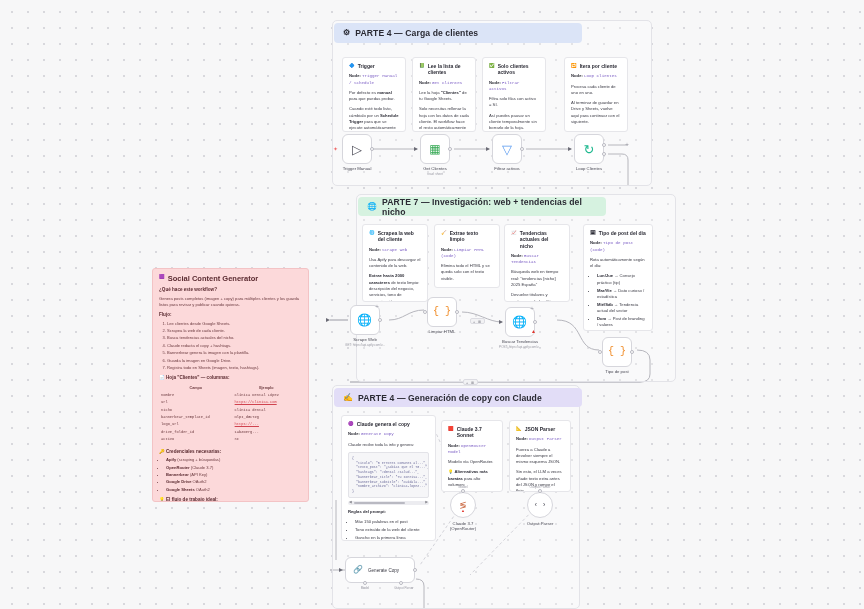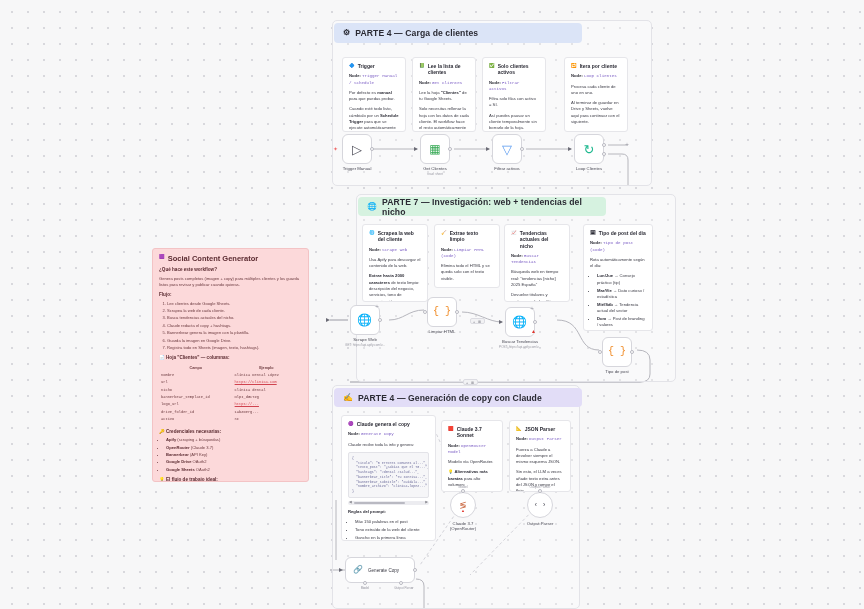--- a/index.html
+++ b/index.html
@@ -137,21 +137,21 @@
   </div>
   <div class="banner" style="left: 358px; top: 197px; width: 248px; height: 19px; background: rgb(214, 242, 224);">
     <span class="emo">🌐</span>
     <span>PARTE 7 — Investigación: web + tendencias del nicho</span>
   </div>
   <div class="banner" style="left: 334px; top: 388px; width: 248px; height: 19px; background: rgb(226, 221, 247);">
     <span class="emo">✍</span>
     <span>PARTE 4 — Generación de copy con Claude</span>
   </div>
 
-  <div class="note note-pink" id="note-overview" style="left:152px; top:248px; width:157px; height:234px;">
+  <div class="note note-pink" id="note-overview" style="left:152px; top:268px; width:157px; height:234px;">
     <div class="nt-title">
       <span class="emo">🟪</span>
       <span>Social Content Generator</span>
     </div>
     <h3>¿Qué hace este workflow?</h3>
     <p>Genera posts completos (imagen + copy) para múltiples clientes y los guarda listos para revisar y publicar cuando quieras.</p>
     <h3>Flujo:</h3>
     <ol id="ov-flow">
         <li>Lee clientes desde Google Sheets.</li>
         <li>Scrapea la web de cada cliente.</li>

